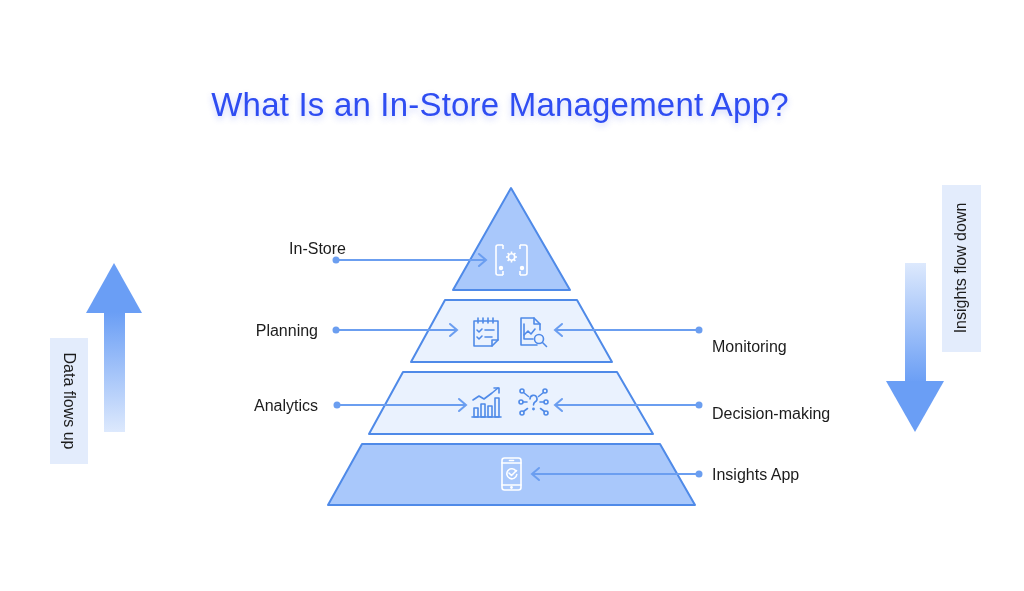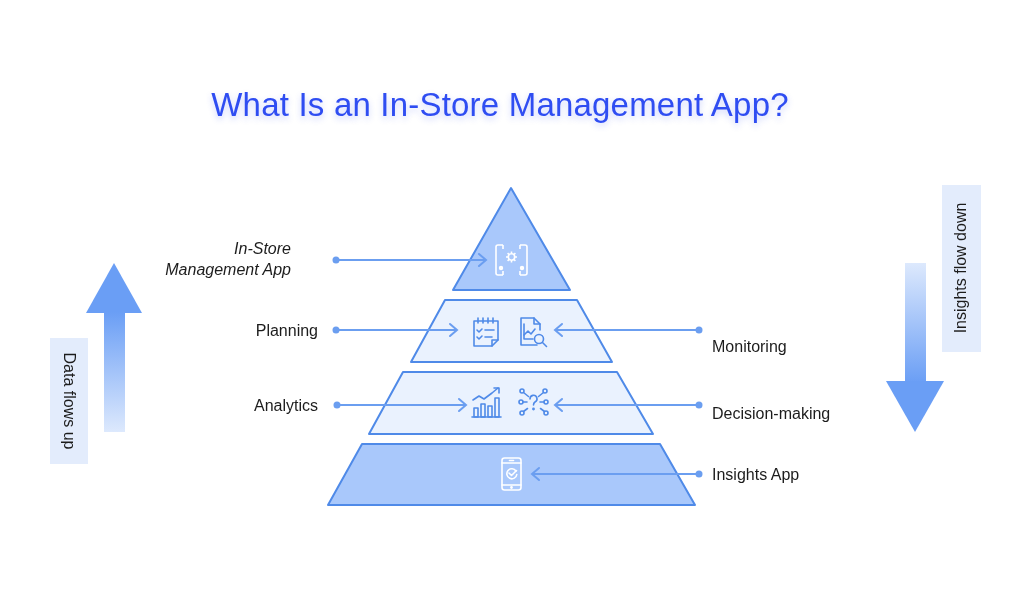--- a/index.html
+++ b/index.html
@@ -140,22 +140,21 @@
     <path d="M509,473 l2.5,2.5 l5,-5"></path>
   </g>
 </svg>
 
 <div class="side-box" style="left:50px; top:338px; width:38px; height:126px;"></div>
 <div class="side-text" style="left:69px; top:401px; transform:translate(-50%,-50%) rotate(90deg);">Data flows up</div>
 
 <div class="side-box" style="left:942px; top:185px; width:39px; height:167px;"></div>
 <div class="side-text" style="left:961px; top:268px; transform:translate(-50%,-50%) rotate(-90deg);">Insights flow down</div>
 
-<div class="label left" style="right:733px; top:238px;font-style:italic;">
+<div class="label left" style="right:678px; top:238px;">
   <div>In-Store</div>
-  <div>Management App</div>
 </div>
 <div class="label left" style="right:706px; top:320px;text-align:center;">Planning</div>
 <div class="label left" style="right:706px; top:395px;text-align:right;">Analytics</div>
 
 <div class="label" style="left:712px; top:336px;text-align:center;">Monitoring</div>
 <div class="label" style="left:712px; top:395px;margin-top:8px;">Decision-making</div>
 <div class="label" style="left:712px; top:464px;">Insights App</div>
 
 </body></html>

